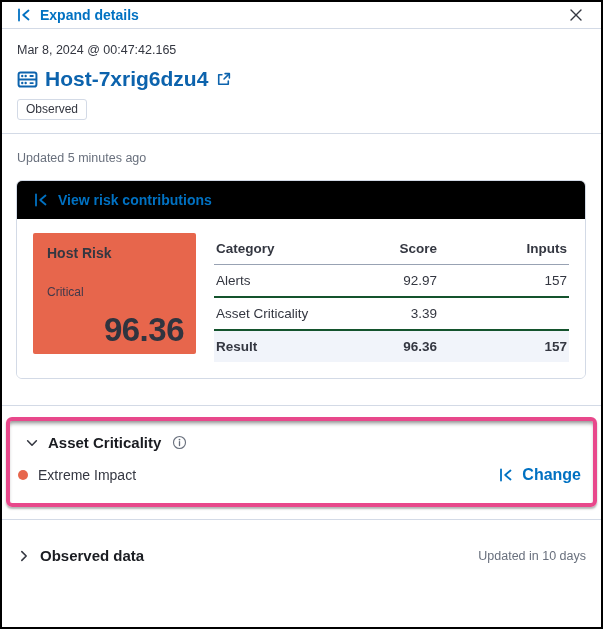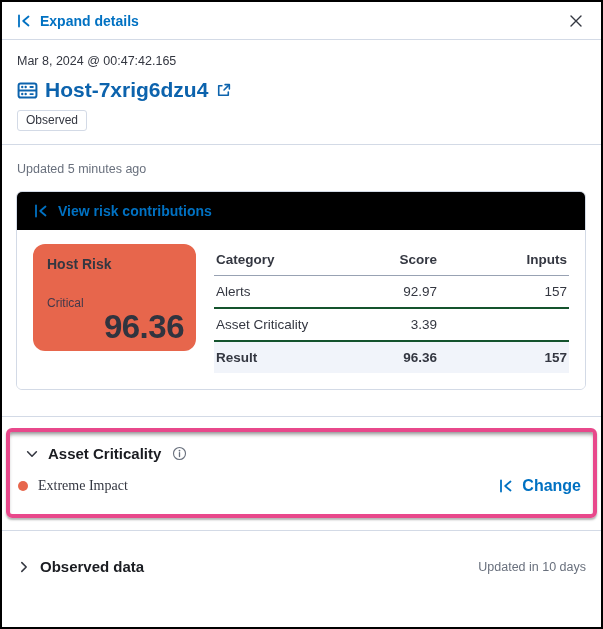--- a/index.html
+++ b/index.html
@@ -5,21 +5,21 @@
   * { margin:0; padding:0; box-sizing:border-box; }
   html,body { background:#fff; }
   body { font-family:"Liberation Sans","DejaVu Sans",sans-serif; color:#343741; }
   .frame {
     width:603px; height:629px; border:2px solid #000; background:#fff;
     overflow:hidden; position:relative;
   }
   
   .flyout-header {
     display:flex; align-items:center; justify-content:space-between;
-    padding:10px 16px 10px 14px; border-bottom:1px solid #d3dae6; height:38px;
+    padding:10px 16px 10px 14px; border-bottom:1px solid #d3dae6; height:27px;
   }
   .back-link { display:flex; align-items:center; gap:8px; color:#0071c2; font-size:14px; font-weight:700; cursor:pointer; }
   .icon { display:inline-flex; flex:none; }
   .close-btn { cursor:pointer; display:inline-flex; padding:2px; }
   
   .meta { padding:14px 15px 0 15px; }
   .timestamp { font-size:12.5px; color:#343741; }
   .host-title-row { display:flex; align-items:center; gap:7px; margin-top:10px; }
   .host-name { font-size:21px; font-weight:700; color:#0c63ad; cursor:pointer; }
   .badge {
@@ -39,21 +39,21 @@
   
   .risk-panel {
     margin:15px 15px 0 14px; border:1px solid #d3dae6; border-radius:6px; overflow:hidden;
   }
   .risk-panel-strip {
     background:#000000; padding:11px 16px; display:flex; align-items:center; gap:9px; cursor:pointer;
   }
   .view-link { color:#0071c2; font-size:14px; font-weight:700; }
   .risk-panel-body { display:flex; gap:18px; padding:14px 16px 16px; background:#fff; }
   .risk-card {
-    width:163px; height:107px; border-radius:12px; padding:12px 14px; position:relative; flex:none;
+    width:163px; height:121px; border-radius:2px; padding:12px 14px; position:relative; flex:none;
   }
   .risk-card-title { font-size:14px; font-weight:700; color:#343741; }
   .risk-card-level { font-size:12px; color:#43394a; margin-top:24px; }
   .risk-card-score {
     position:absolute; right:12px; bottom:5px; font-size:33px; font-weight:700; color:#30343f; letter-spacing:-0.5px;
   }
   table.risk-table { flex:1; border-collapse:collapse; table-layout:fixed; align-self:flex-start; }
   .risk-table col.c1 { width:auto; } .risk-table col.c2 { width:120px; } .risk-table col.c3 { width:130px; }
   .risk-table th, .risk-table td { font-size:13.5px; padding:8px 2px; }
   .risk-table th { font-weight:700; text-align:left; border-bottom:1px solid #98a2b3; }
@@ -63,21 +63,21 @@
   
   .div-2 { margin-top:26px; }
   .highlight-box {
     margin:11px 4px 0; border:4px solid #e8488b; border-radius:6px;
     padding:13px 12px 19px 8px;
     box-shadow: inset 0 4px 4px -2px rgba(40,40,40,.55), 0 2px 2px rgba(40,40,40,.35);
   }
   .ac-head { display:flex; align-items:center; gap:9px; padding:0 0 0 7px; }
   .info-icon { margin-left:2px; cursor:pointer; display:inline-flex; }
   .ac-row { display:flex; align-items:center; justify-content:space-between; margin-top:15px; padding-left:0; }
-  .ac-value { display:flex; align-items:center; gap:10px; font-size:14px; color:#343741;font-family:Liberation Serif, serif; }
+  .ac-value { display:flex; align-items:center; gap:10px; font-size:14px; color:#343741; }
   .dot { width:10px; height:10px; border-radius:50%; flex:none; }
   .change-link { display:flex; align-items:center; gap:8px; color:#0071c2; font-size:16px; font-weight:600; cursor:pointer; }
   
   .div-3 { margin-top:12px; }
   .observed-head { margin-top:27px; }
 </style>
 </head>
 <body>
 
 <div class="frame">

